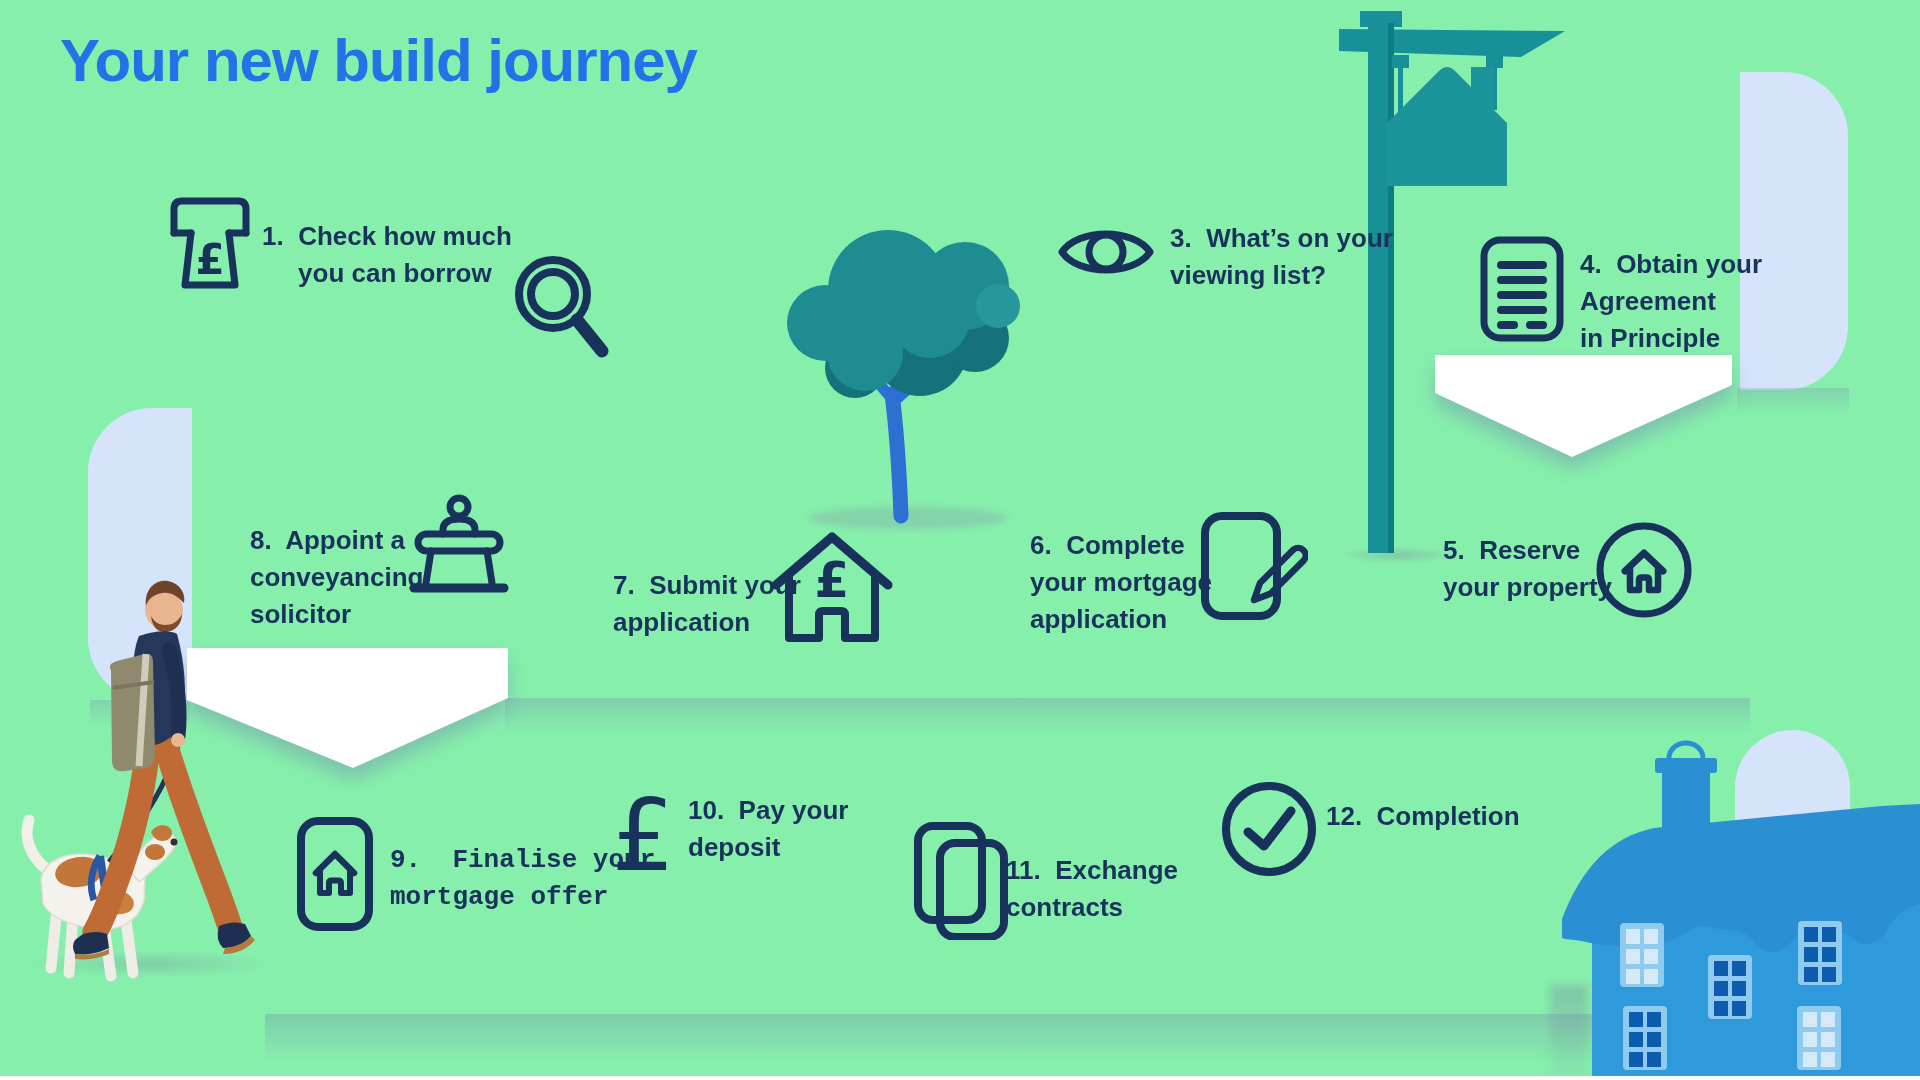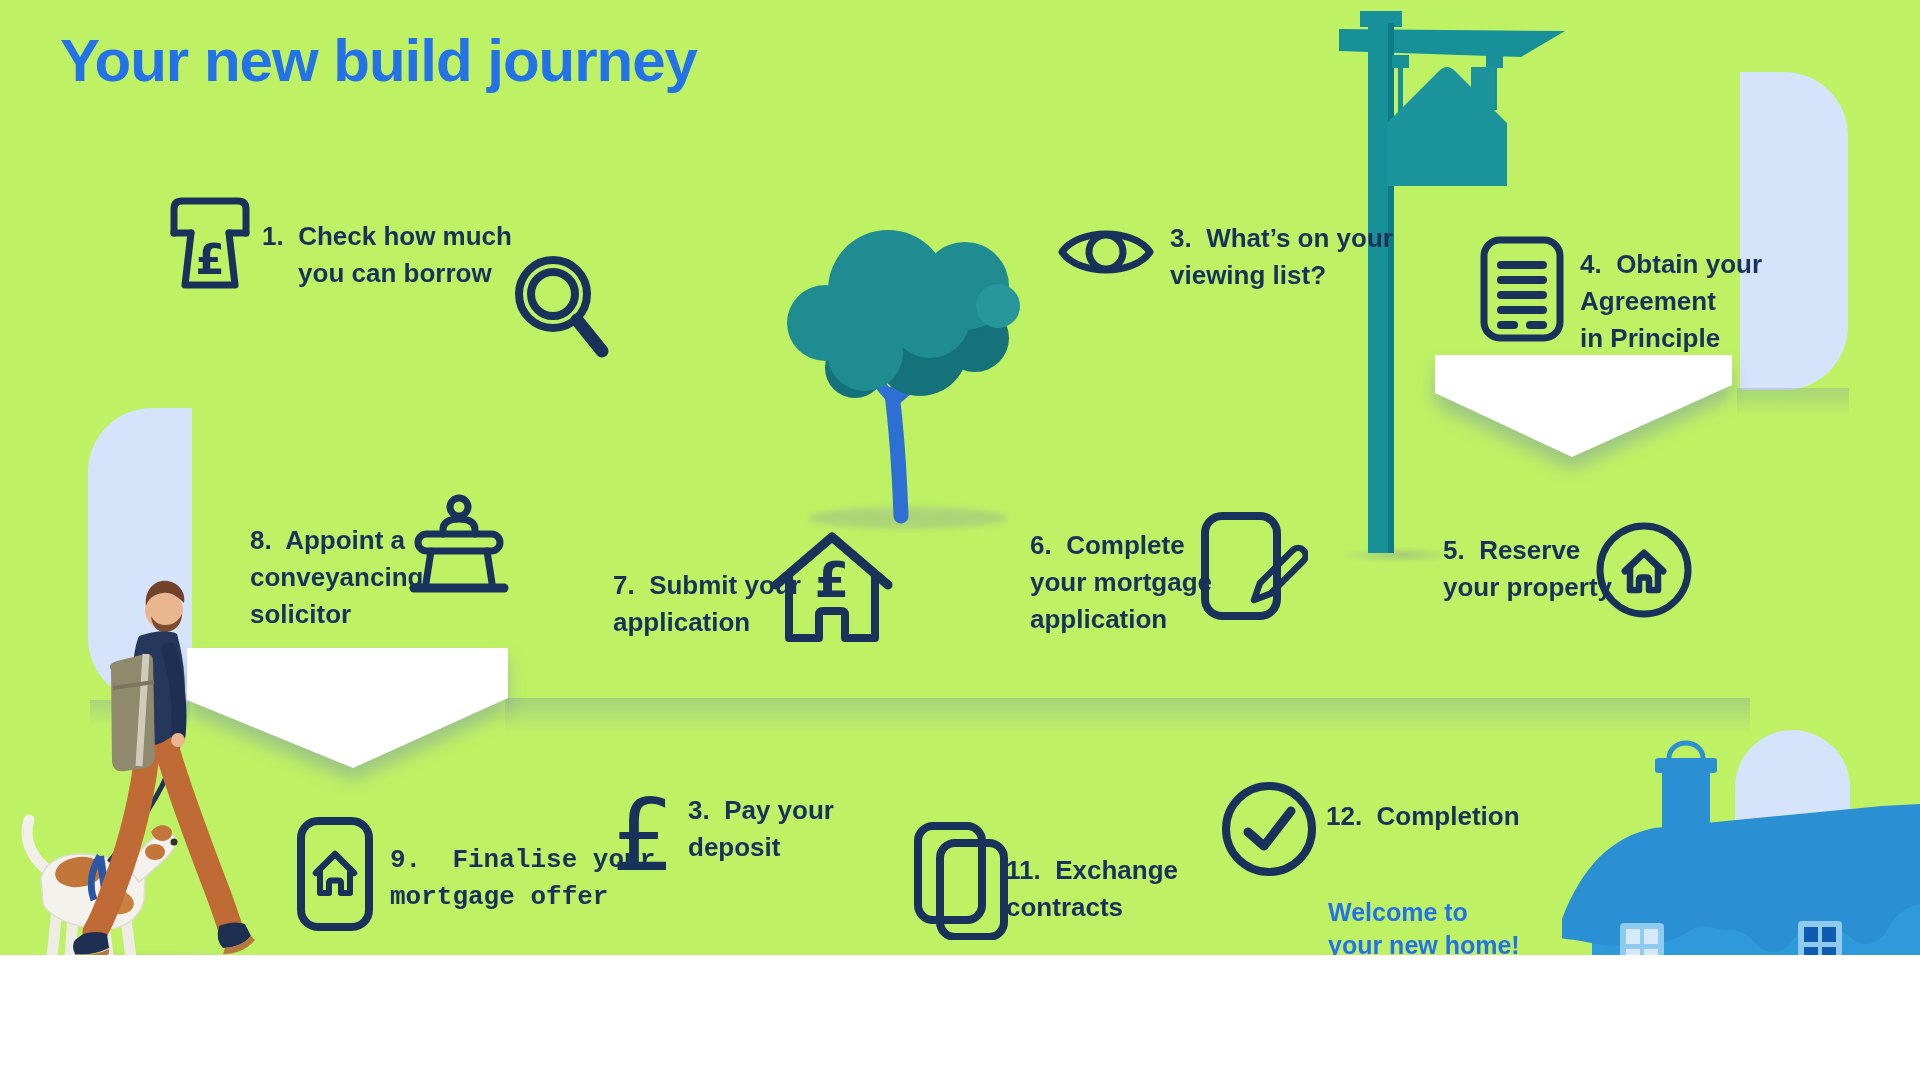--- a/index.html
+++ b/index.html
@@ -1,16 +1,16 @@
 <!DOCTYPE html>
 <html><head>
 <meta charset="utf-8">
 <style>
   html,body{margin:0;padding:0;background:#ffffff;}
-  .page{position:relative;width:1920px;height:955px;background:#bef264;overflow:hidden;
+  .page{position:relative;width:1920px;height:1076px;background:#86efac;overflow:hidden;
         font-family:"Liberation Sans", sans-serif;}
   .abs{position:absolute;}
   .title{position:absolute;left:60px;top:26px;font-size:60px;font-weight:700;
          letter-spacing:-1px;color:#2472e8;margin:0;}
   .step-text{position:absolute;font-weight:700;font-size:26px;line-height:1.42;
              color:#18325c;white-space:pre;}
   .welcome{position:absolute;font-weight:700;font-size:25px;line-height:1.32;
            color:#2472e8;white-space:pre;}
   .cap{position:absolute;background:#d5e3fb;}
   .cap-tr{left:1740px;top:72px;width:108px;height:318px;border-radius:0 64px 64px 0;}
@@ -161,38 +161,36 @@
     <rect class="s" stroke-width="8" x="7" y="7" width="68" height="106" rx="17"></rect>
     <path class="s" stroke-width="6.5" d="M22,59 L41,40 L60,59"></path>
     <path class="s" stroke-width="6" d="M26,55 V79 H35 V69 Q35,66.5 37.5,66.5 H44.5 Q47,66.5 47,69 V79 H56 V55"></path>
   </svg>
   <div class="step-text" style="left:390px;top:842px;font-family:Liberation Mono, monospace;">9.  Finalise your
 mortgage offer</div>
 
   <svg class="icon" style="left:608px;top:778px;" width="70" height="112" viewBox="0 0 70 112">
     <text x="35" y="92" font-size="100" text-anchor="middle" fill="#18325c" font-family="DejaVu Sans, sans-serif">£</text>
   </svg>
-  <div class="step-text" style="left:688px;top:792px;">3.  Pay your
+  <div class="step-text" style="left:688px;top:792px;">10.  Pay your
 deposit</div>
 
   <svg class="icon" style="left:910px;top:818px;" width="102" height="122" viewBox="0 0 102 122">
     <rect class="s" stroke-width="8" x="8" y="8" width="64" height="94" rx="15"></rect>
     <rect class="s" stroke-width="8" x="30" y="25" width="64" height="94" rx="15" fill="#ffffff"></rect>
   </svg>
   <div class="step-text" style="left:1006px;top:852px;">11.  Exchange
 contracts</div>
 
   <svg class="icon" style="left:1220px;top:780px;" width="98" height="98" viewBox="0 0 98 98">
     <circle class="s" stroke-width="8" cx="49" cy="49" r="43"></circle>
     <path class="s" stroke-width="9" d="M28,52 L44,66 L71,31"></path>
   </svg>
   <div class="step-text" style="left:1326px;top:798px;">12.  Completion</div>
 
-  <div class="welcome" style="left:1328px;top:896px;">Welcome to
-your new home!</div>
 
   <svg class="abs" style="left:1562px;top:738px;" width="358" height="342">
     <defs>
       <g id="winD">
         <rect x="0" y="0" width="44" height="64" rx="4" fill="#8fcbee"></rect>
         <rect x="6" y="6" width="14" height="15" fill="#0e5cb0"></rect>
           <rect x="24" y="6" width="14" height="15" fill="#0e5cb0"></rect>
         <rect x="6" y="26" width="14" height="15" fill="#0e5cb0"></rect>
           <rect x="24" y="26" width="14" height="15" fill="#0e5cb0"></rect>
         <rect x="6" y="46" width="14" height="15" fill="#0e5cb0"></rect>

